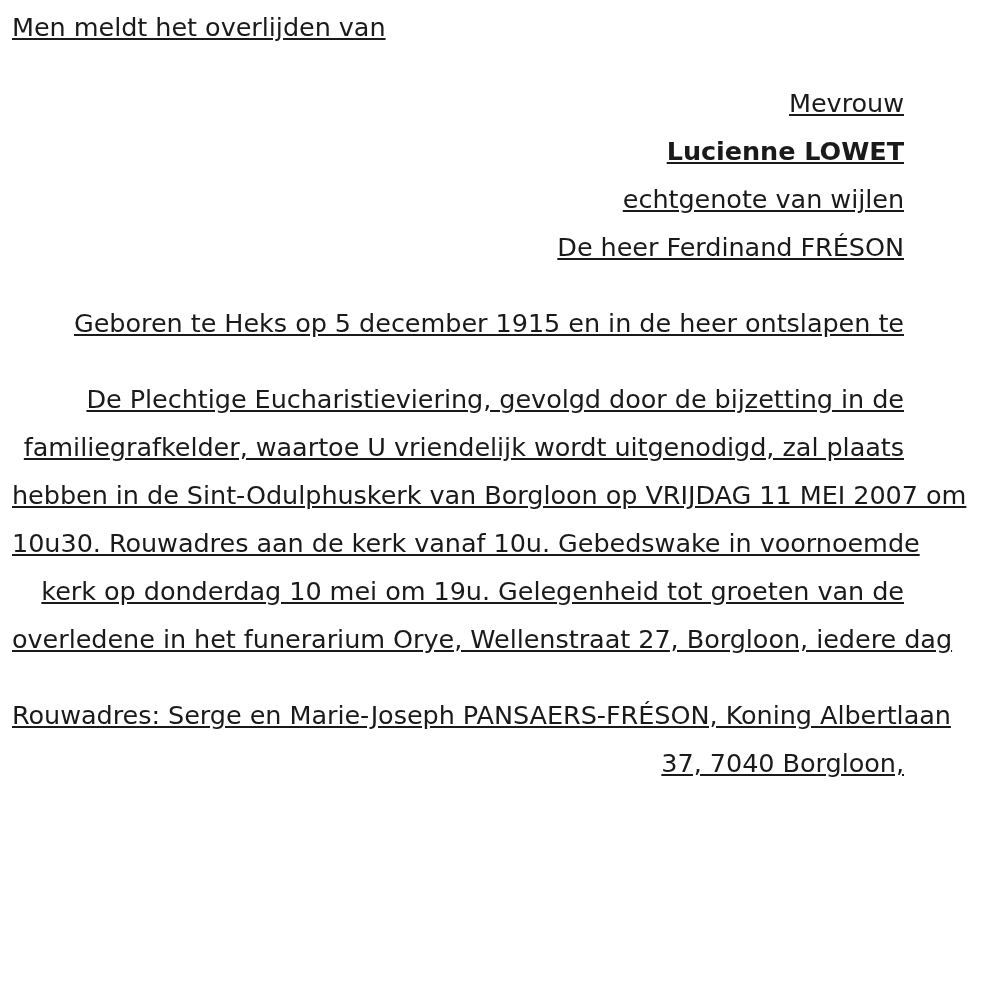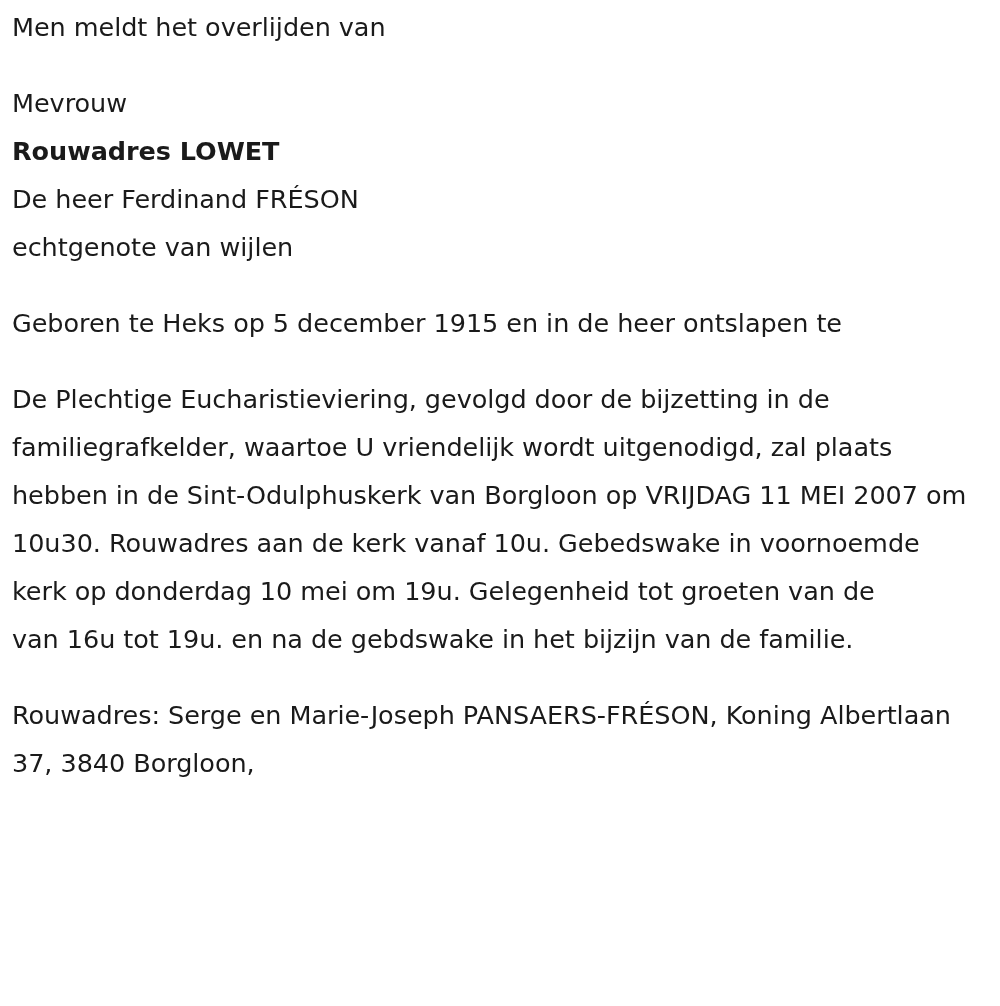--- a/index.html
+++ b/index.html
@@ -14,69 +14,71 @@
     overflow: hidden;
     font-family: "DejaVu Sans", "Liberation Sans", sans-serif;
     color: #1a1a1a;
     -webkit-font-smoothing: antialiased;
   }
   #notice {
     box-sizing: border-box;
     width: 912px;
     padding: 0 8px 0 12px;
     padding-top: 3px;
+    text-decoration: underline;
   }
   .para {
     margin: 0;
     padding: 0;
     font-size: 25.5px;
     line-height: 48px;
     letter-spacing: -0.05px;
     font-weight: 400;
     word-spacing: 0px;
   }
   .para + .para {
     margin-top: 28px;
+    text-align: right;
   }
   .line {
     display: block;
     white-space: nowrap;
   }
   .line.bold {
     font-weight: 700;
   }
 </style>
 </head>
 <body style="background: rgb(255, 255, 255); color: rgb(26, 26, 26);">
 
 <main id="notice">
 
   <p class="para">
     <span class="line">Men meldt het overlijden van</span>
   </p>
 
   <p class="para">
     <span class="line">Mevrouw</span>
-    <span class="line bold">Rouwadres LOWET</span>
+    <span class="line bold">Lucienne LOWET</span>
+    <span class="line">echtgenote van wijlen</span>
     <span class="line">De heer Ferdinand FRÉSON</span>
-    <span class="line">echtgenote van wijlen</span>
   </p>
 
   <p class="para">
     <span class="line">Geboren te Heks op 5 december 1915 en in de heer ontslapen te</span>
   </p>
 
   <p class="para">
     <span class="line">De Plechtige Eucharistieviering, gevolgd door de bijzetting in de</span>
     <span class="line">familiegrafkelder, waartoe U vriendelijk wordt uitgenodigd, zal plaats</span>
     <span class="line">hebben in de Sint-Odulphuskerk van Borgloon op VRIJDAG 11 MEI 2007 om</span>
     <span class="line">10u30. Rouwadres aan de kerk vanaf 10u. Gebedswake in voornoemde</span>
     <span class="line">kerk op donderdag 10 mei om 19u. Gelegenheid tot groeten van de</span>
-    <span class="line">van 16u tot 19u. en na de gebdswake in het bijzijn van de familie.</span>
+    <span class="line">overledene in het funerarium Orye, Wellenstraat 27, Borgloon, iedere dag</span>
   </p>
 
   <p class="para">
     <span class="line">Rouwadres: Serge en Marie-Joseph PANSAERS-FRÉSON, Koning Albertlaan</span>
-    <span class="line">37, 3840 Borgloon,</span>
+    <span class="line">37, 7040 Borgloon,</span>
   </p>
 
 
 </main>
 
 </body></html>

